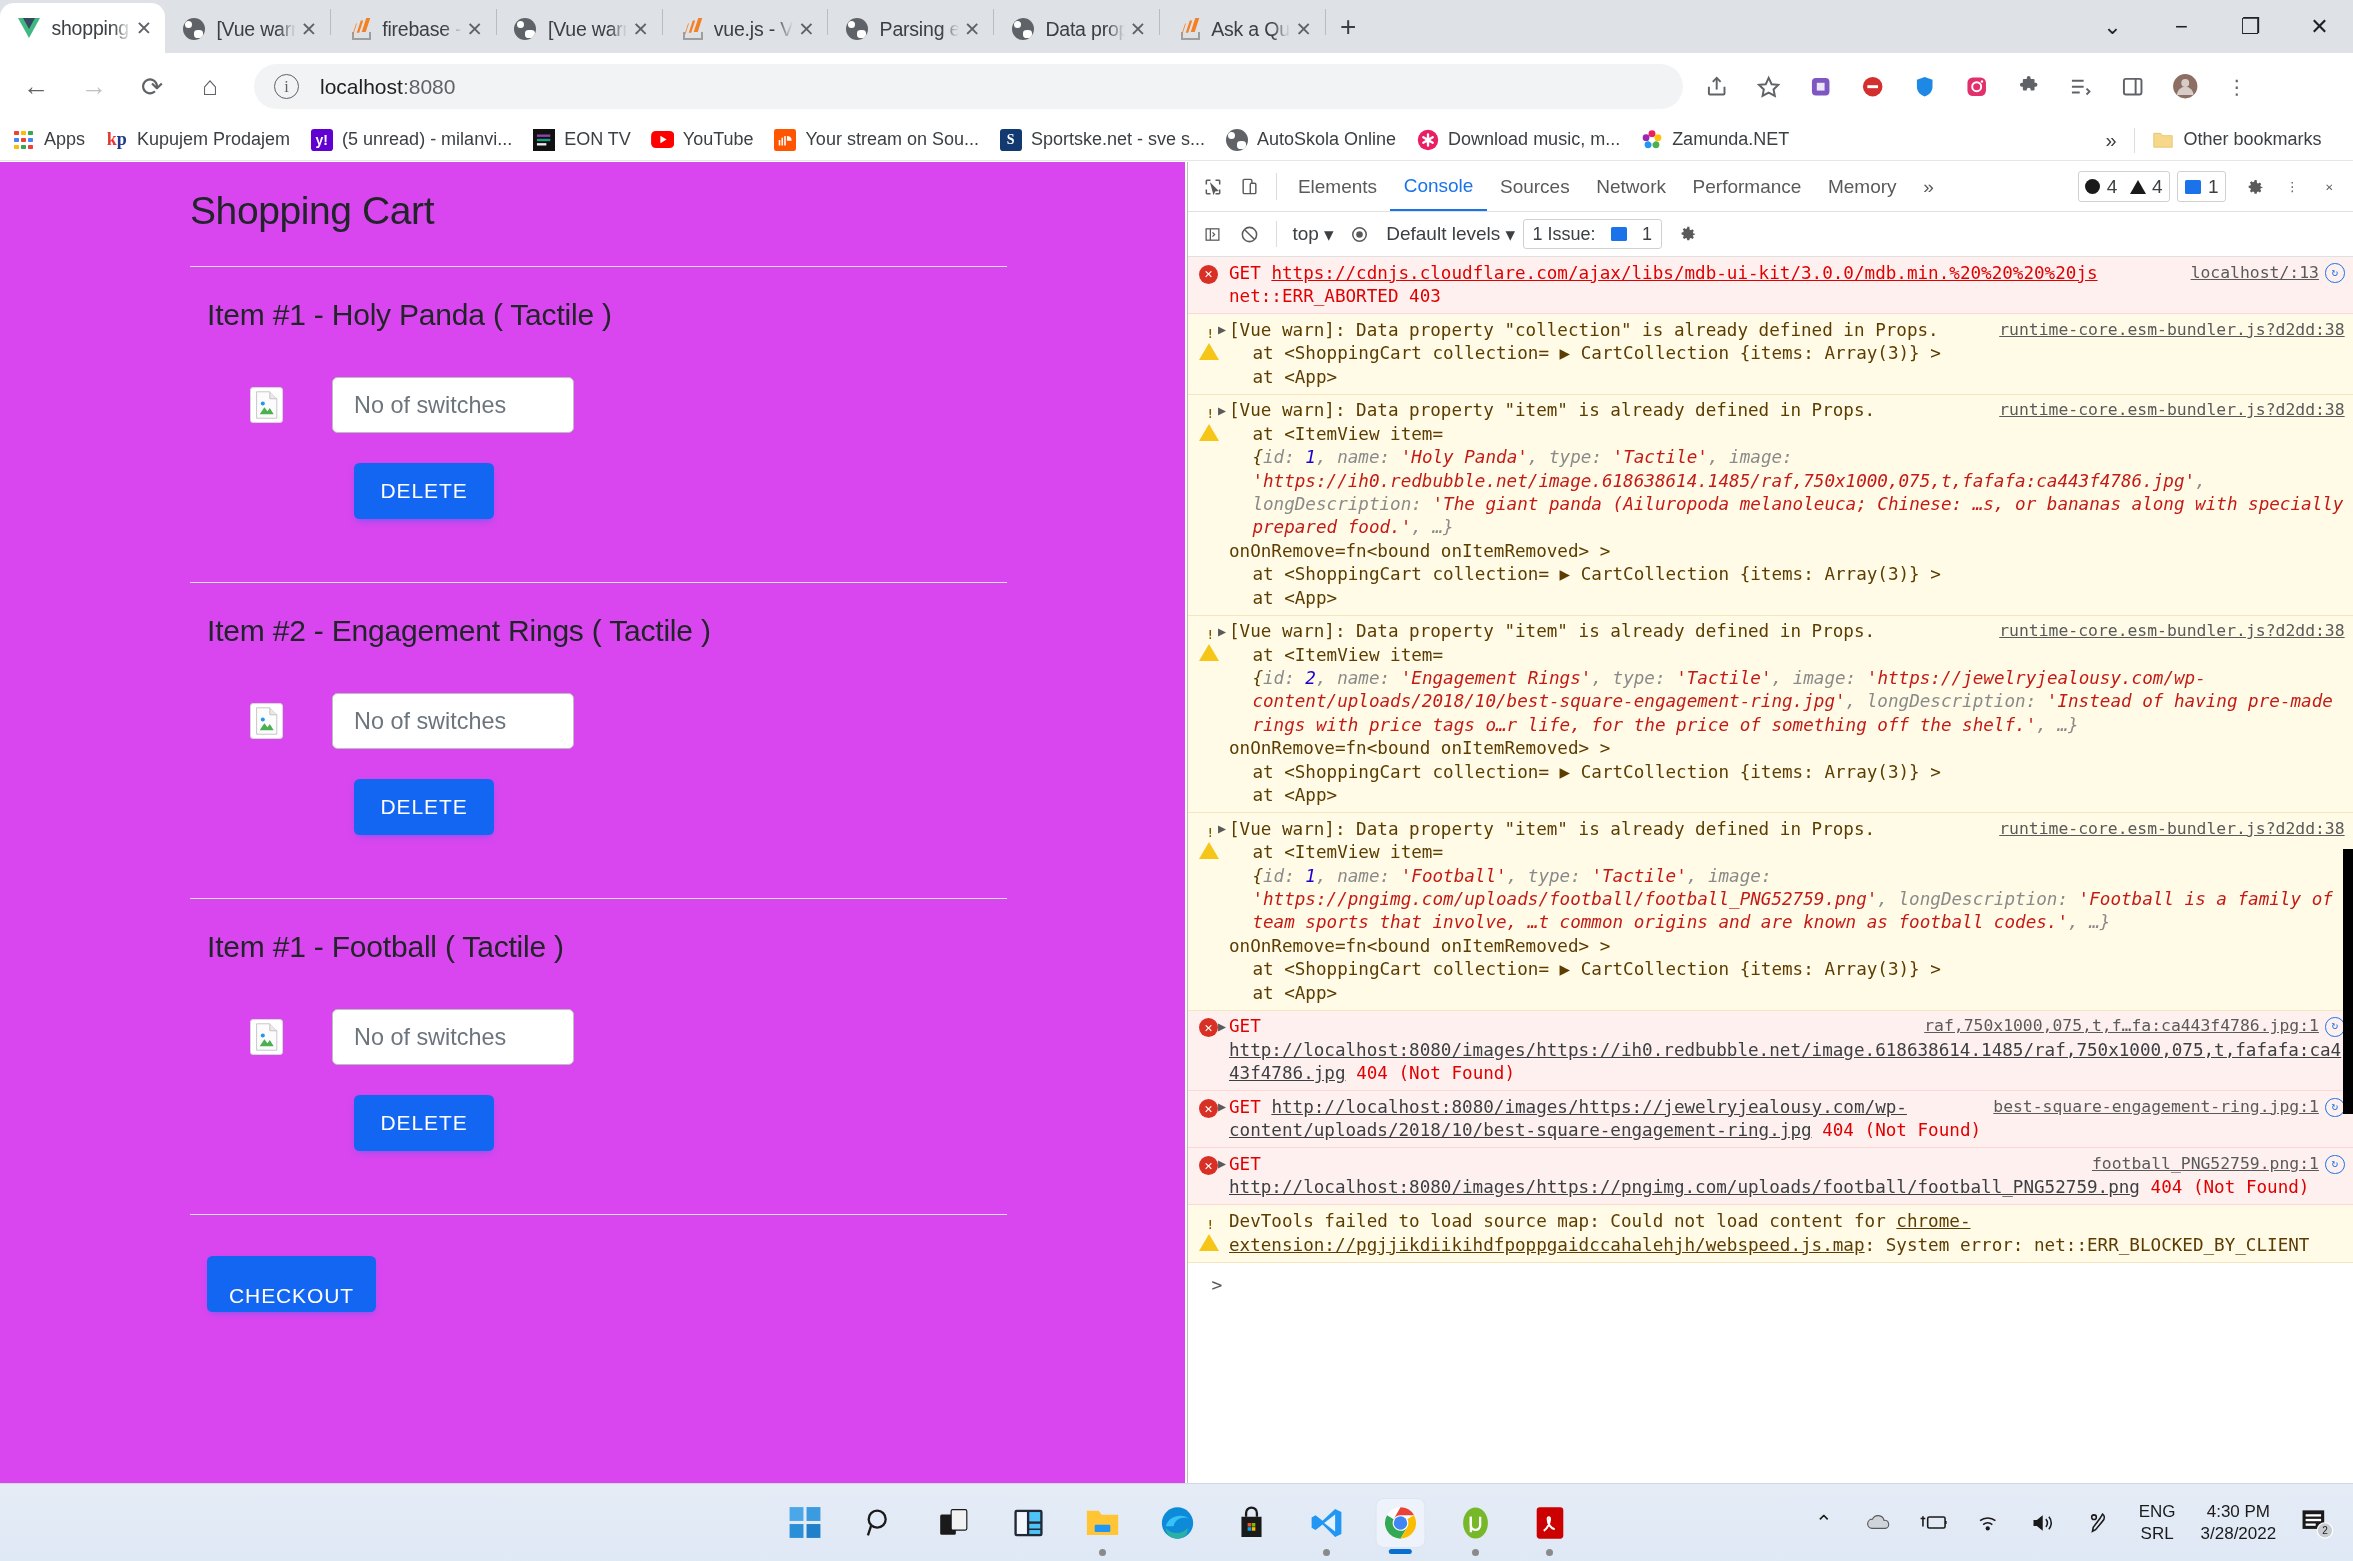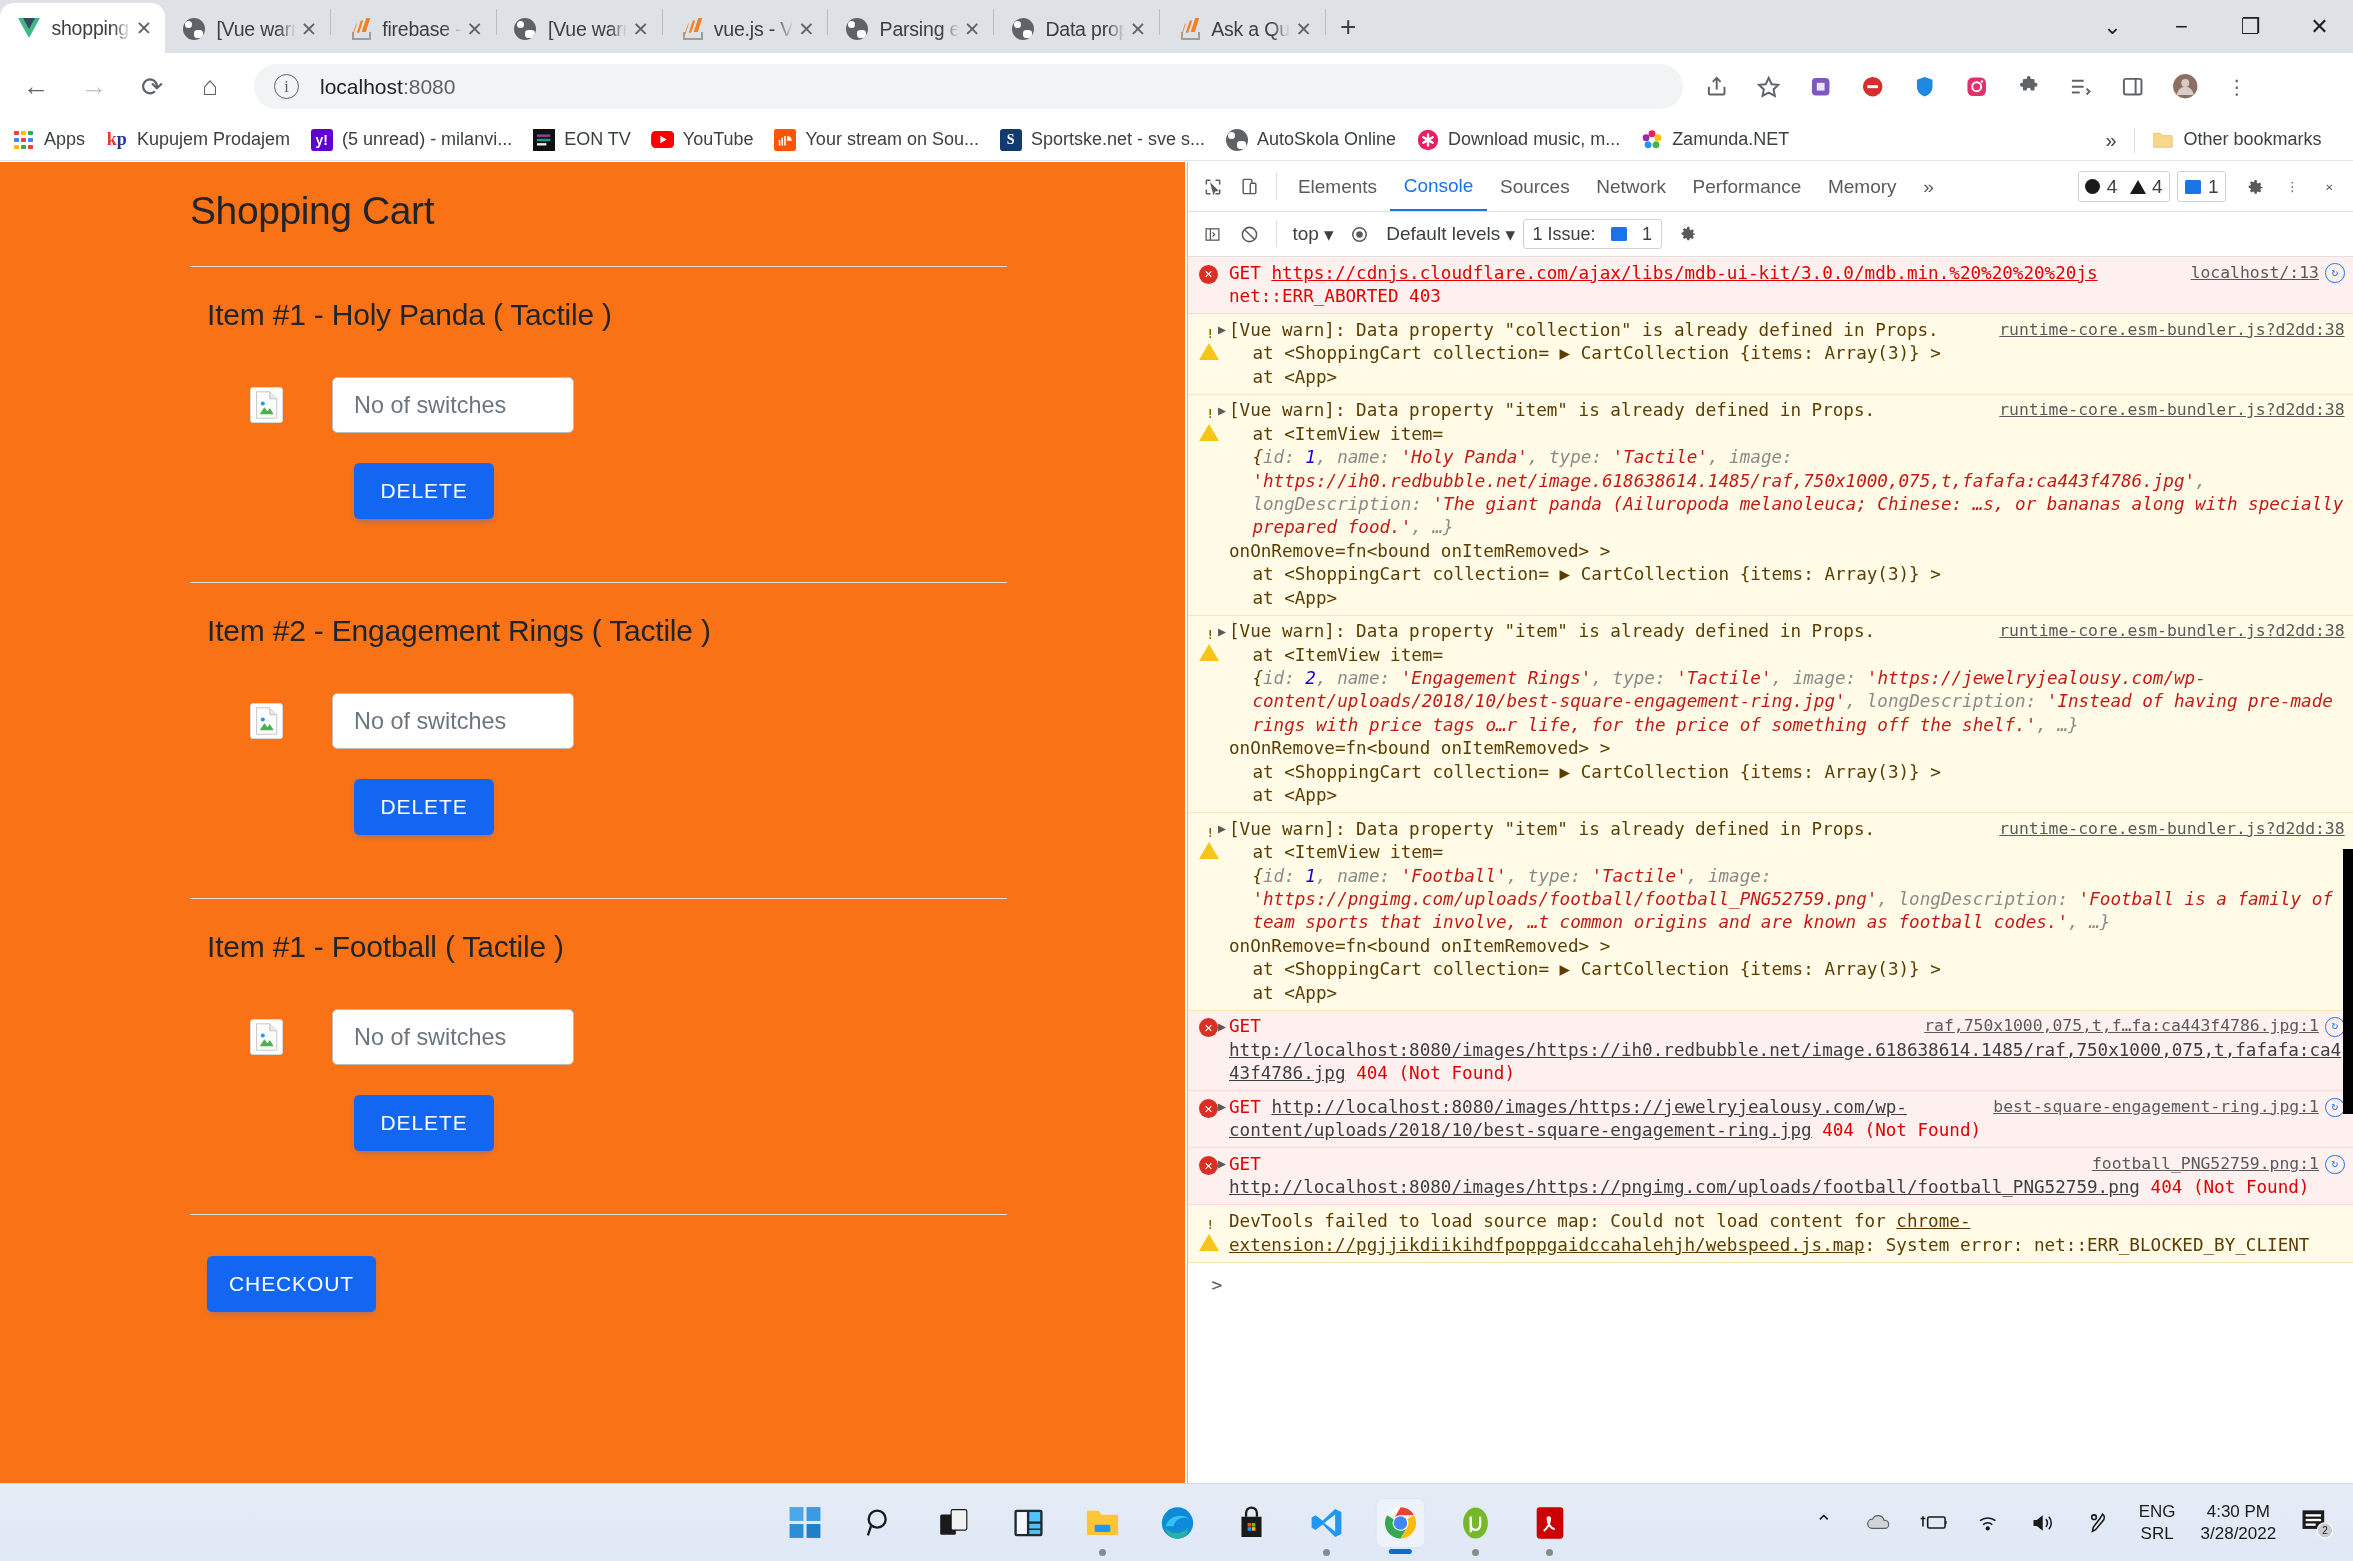--- a/index.html
+++ b/index.html
@@ -84,42 +84,42 @@
   .bmright { position:absolute; right:12.5px; display:flex; align-items:center; }
   .chev { font-size:20px; color:#3c4043; margin-right:17px; }
   .bmsep { width:0.8px; height:25px; background:#dadce0; margin-right:17px; }
 
   .ic-apps{display:grid;grid-template-columns:repeat(3,4.7px);grid-template-rows:repeat(3,4.7px);gap:2.3px;}
   .ic-apps i{display:block;width:4.7px;height:4.7px;border-radius:0.8px;}
   .ic-kp{font-size:18px;font-weight:bold;font-family:"Liberation Serif",serif;}
   .sq{width:22px;height:22px;border-radius:3.1px;display:flex;align-items:center;justify-content:center;color:#fff;font-size:14px;font-weight:bold;}
 
   
-  .viewport { position:absolute; left:0; top:162px; width:1185px; height:1322px; background:#f97316; overflow:hidden; }
+  .viewport { position:absolute; left:0; top:162px; width:1185px; height:1322px; background:#d946ef; overflow:hidden; }
   .cart { padding: 27px 0 0 190px; width:1015px; }
   .cart h1 { font-size:39px; font-weight:400; color:#212529; letter-spacing:-0.4px; }
   .divider { border-top:0.8px solid #dee2e6; margin:33px 0 0 0; width:817px; }
   .item { padding: 31px 0 30px 0; }
   .item h2 { font-size:30px; font-weight:400; color:#212529; margin-left:17px; letter-spacing:-0.2px; }
   .itemrow { display:flex; align-items:center; margin-top:45px; margin-left:17px; }
   .brokenimg { width:33px; height:36px; flex:0 0 33px; margin-left:43px; position:relative;
                border:0.8px solid #d7d7d7; border-radius:3.1px; background:#fff; }
   .brokenimg svg { position:absolute; left:3.9px; top:3.1px; }
   .qtyinput { margin-left:49px; width:242px; height:56px; border:0.8px solid #bdbdbd; border-radius:5.5px;
               background:#fff; display:flex; align-items:center; padding-left:21px; font-size:23.4px; color:#6c757d; }
   .btnrow { margin-top:30px; margin-left:17px; }
   .btn-primary {
     display:inline-block; background:#1266f1; color:#fff; border:none; border-radius:5.5px;
     padding:0 26.5px; height:56px; line-height:56px; font-size:21px; letter-spacing:0.9px;
     font-family:"Liberation Sans", sans-serif;
     box-shadow: 0 3.1px 7px -3.1px rgba(18,102,241,0.55);
   }
   .btn-delete { margin-left:147px; }
   .checkoutrow { padding: 41px 0 0 17px; }
-  .btn-checkout { padding:0 22px; }
+  .btn-checkout { padding:12px 22px; }
 
   
   #devtools { position:absolute; left:1187px; top:162px; width:1167px; height:1322px; background:#fff;
               border-left:0.8px solid #bdbdbd; font-family:"DejaVu Sans Mono", monospace; }
   .dt-tabbar { height:50px; display:flex; align-items:center; border-bottom:0.8px solid #e0e0e0; padding-left:6.2px; position:relative;}
   .dt-iconbtn { width:37px; height:37px; display:flex; align-items:center; justify-content:center; color:#5a5a5a; }
   .dt-vsep { width:0.8px; height:26.5px; background:#dcdcdc; margin:0 7.8px; }
   .dt-tab { font-family:"Liberation Sans", sans-serif; font-size:19px; color:#5a5a5a; padding:0 13.3px; height:48px;
             display:flex; align-items:center; }
   .dt-tab.sel { color:#1a73e8; border-bottom:2.3px solid #1a73e8; font-weight:400; }

